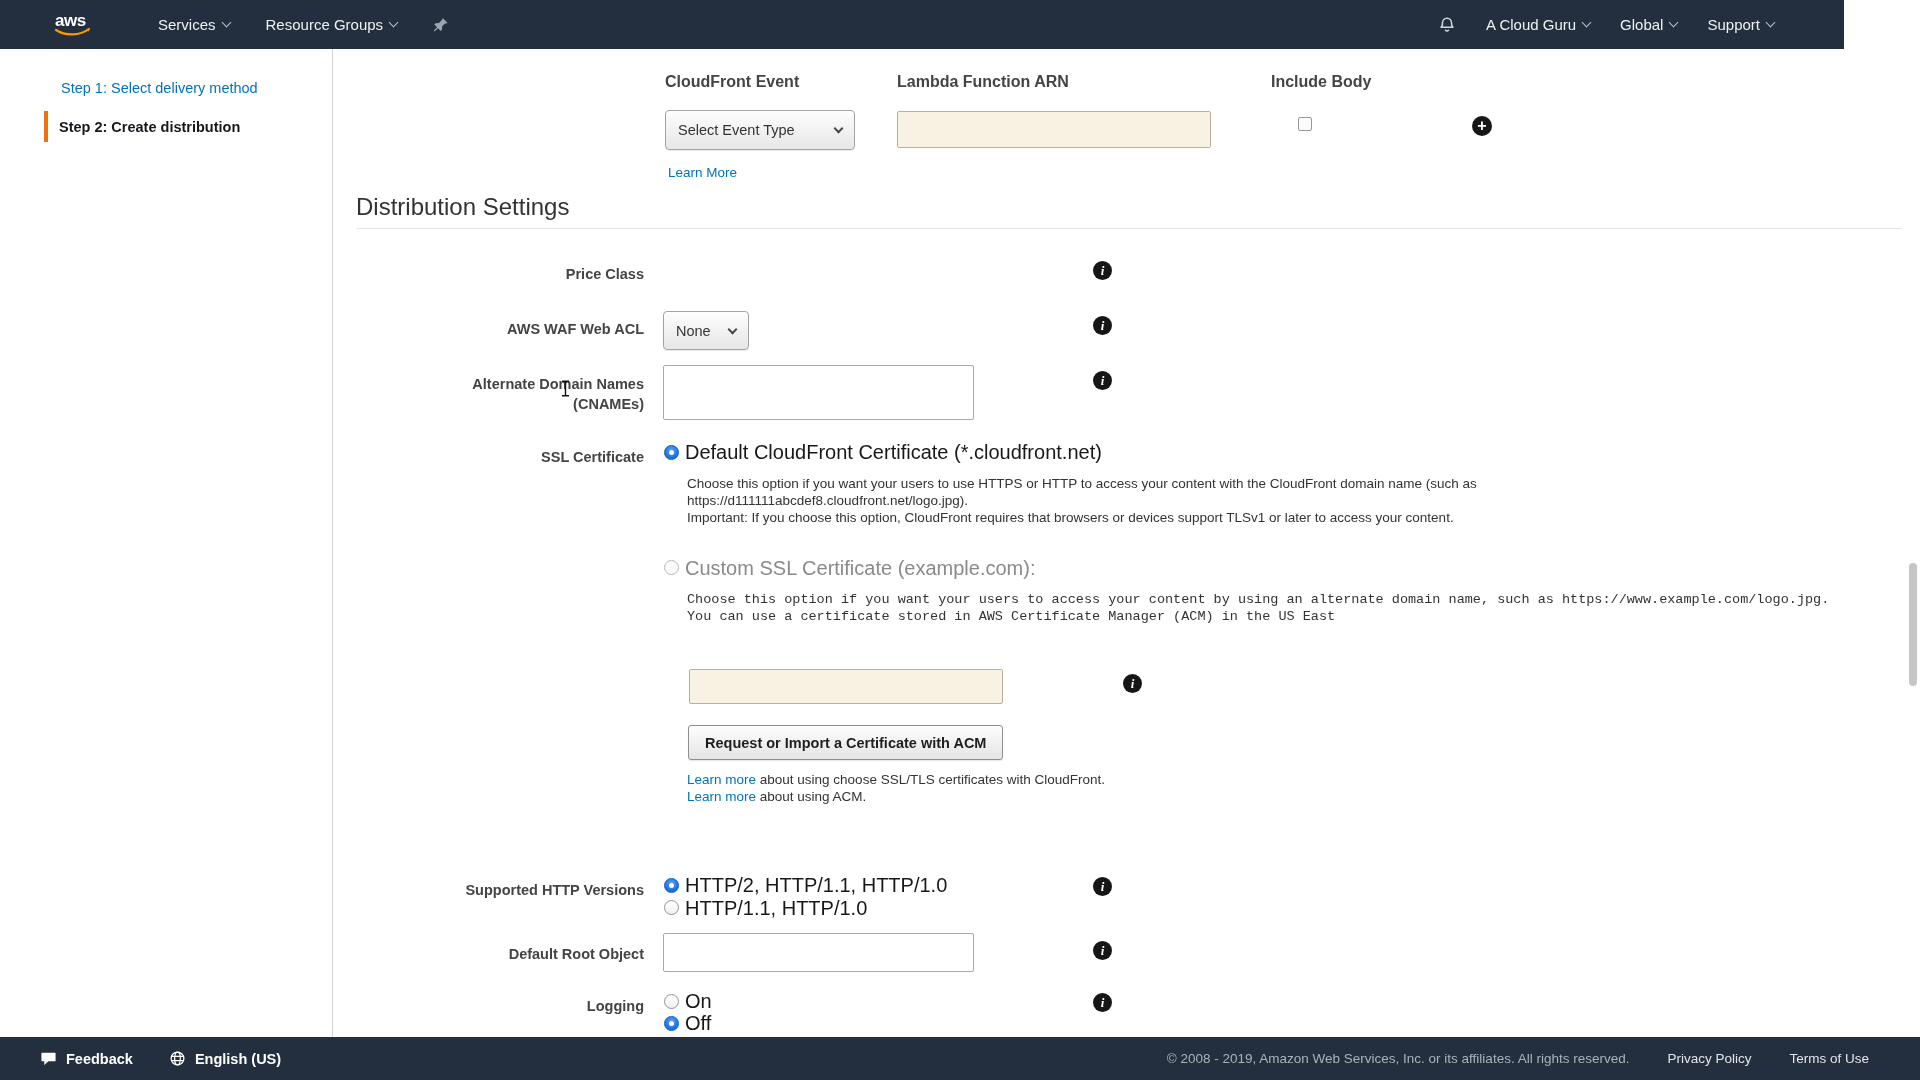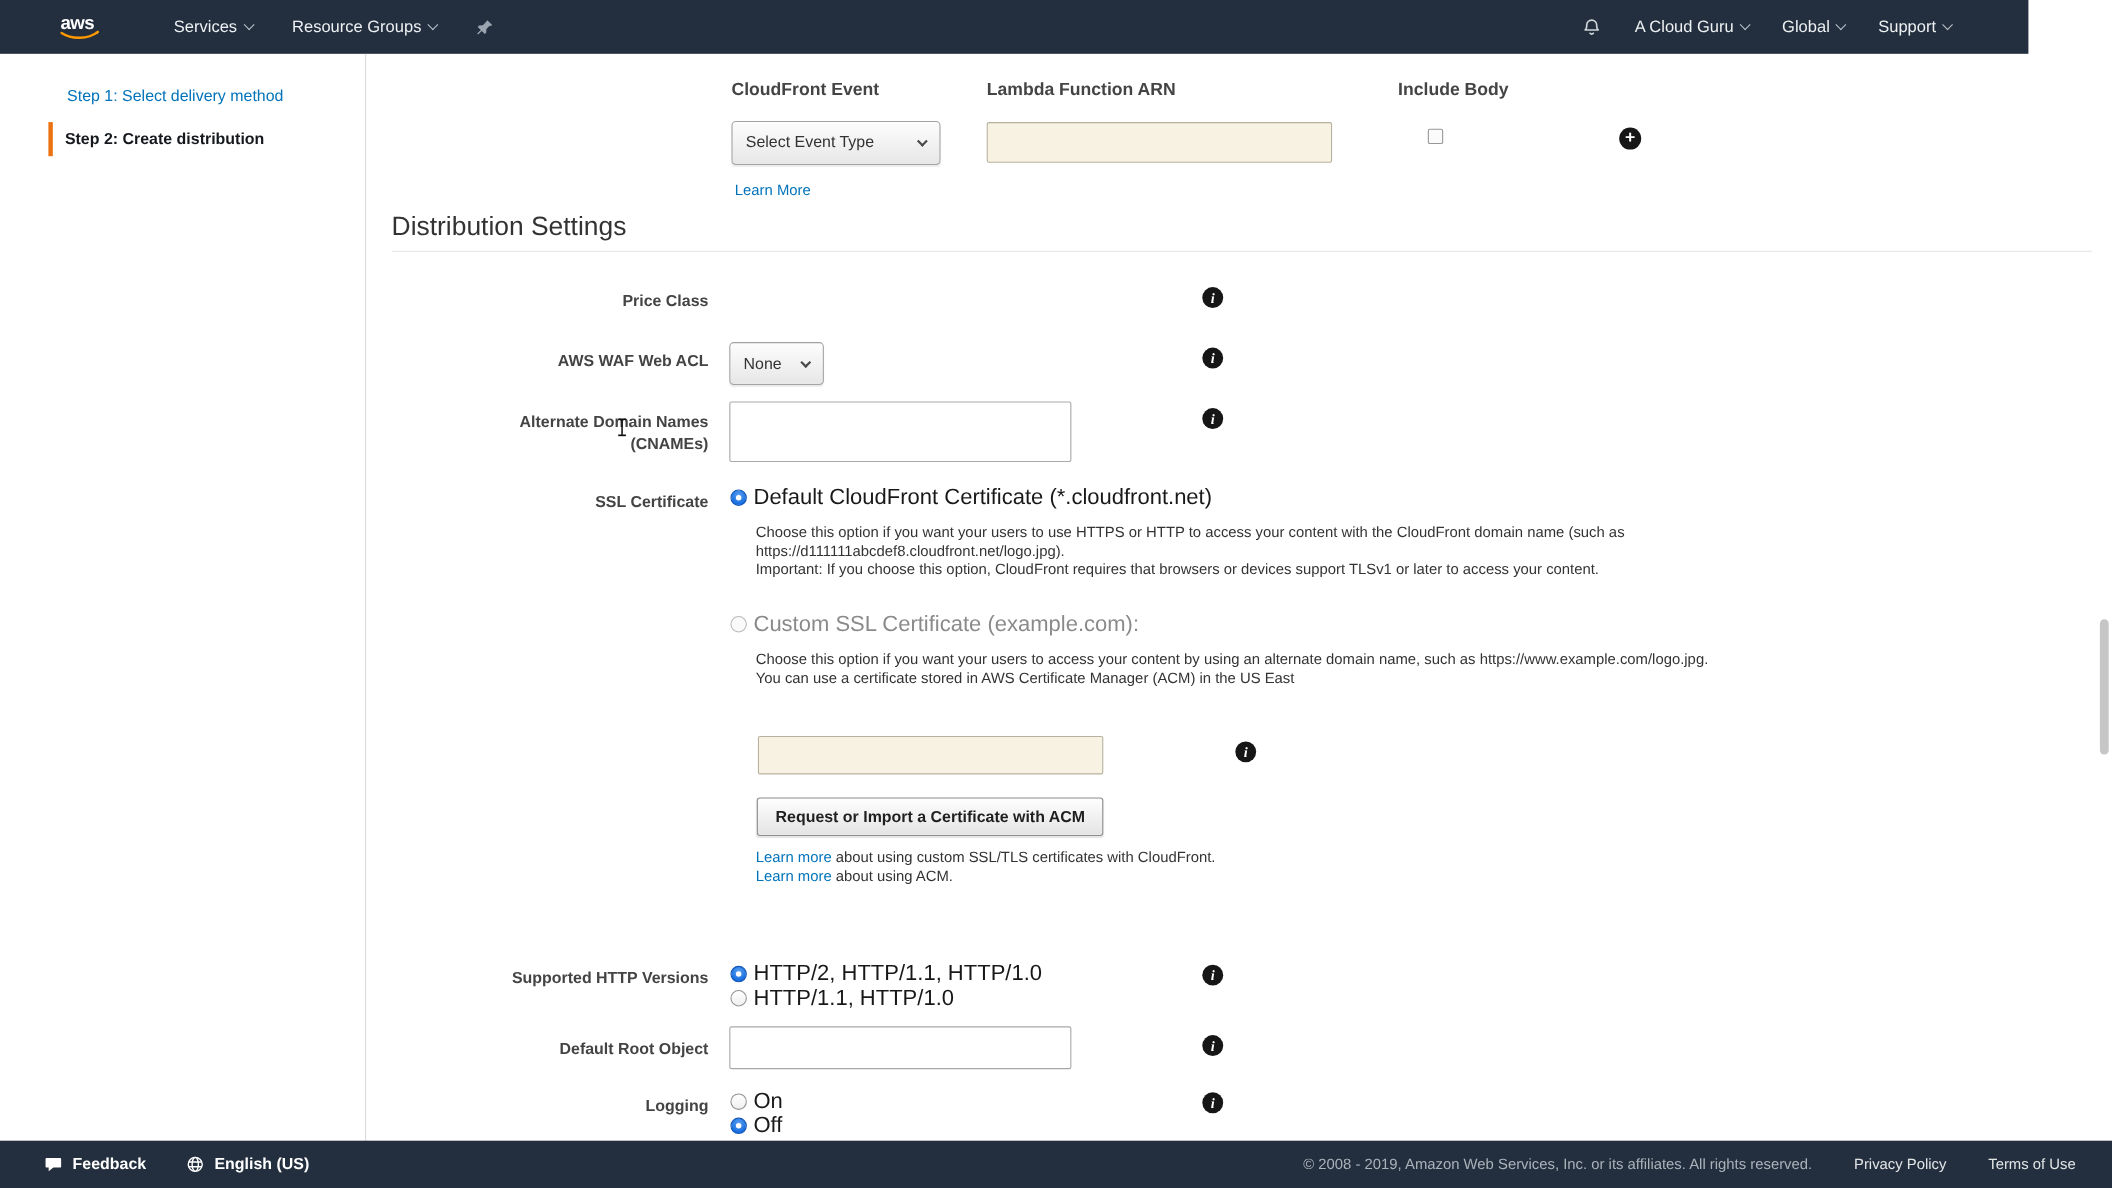--- a/index.html
+++ b/index.html
@@ -83,21 +83,21 @@
          font-family:"Liberation Sans", sans-serif; }
 
   .scroll-thumb { position:absolute; right:3px; top:514px; width:8px; height:123px;
                   border-radius:4px; background:#c6c6c6; cursor:grab; }
 
   .ibeam { position:absolute; left:228px; top:331px; pointer-events:none; }
 
   
   .footer { position:absolute; left:0; bottom:0; width:1920px; height:43px;
             background:#232f3e; display:flex; align-items:center;
-            padding:0 33px 0 40px; }
+            padding:0 51px 0 40px; }
   .footer-left { display:flex; align-items:center; gap:36px; }
   .f-item { display:flex; align-items:center; gap:9px; color:#fff;
             font-size:14.5px; font-weight:bold; cursor:pointer; }
   .footer-right { margin-left:auto; display:flex; align-items:center; gap:38px; }
   .copyright { color:#aab2ba; font-size:13.5px; }
   .f-link { color:#e2e5e7; font-size:13.5px; cursor:pointer; text-decoration:none; }
 </style>
 </head>
 <body>
 
@@ -201,32 +201,32 @@
   <div class="radio on" style="left:331px; top:396px;"></div>
   <div class="radio-label" style="left:352px; top:394px;">Default CloudFront Certificate (*.cloudfront.net)</div>
   <div class="desc" style="left:354px; top:426px;">
     <div>Choose this option if you want your users to use HTTPS or HTTP to access your content with the CloudFront domain name (such as</div>
     <div>https://d111111abcdef8.cloudfront.net/logo.jpg).</div>
     <div>Important: If you choose this option, CloudFront requires that browsers or devices support TLSv1 or later to access your content.</div>
   </div>
 
   <div class="radio off dim" style="left:331px; top:511px;"></div>
   <div class="radio-label dim" style="left:352px; top:510px;">Custom SSL Certificate (example.com):</div>
-  <div class="desc" style="left:354px; top:542px;">
+  <div class="desc" style="left:354px; top:542px;font-family:Liberation Mono, monospace;">
     <div>Choose this option if you want your users to access your content by using an alternate domain name, such as https://www.example.com/logo.jpg.</div>
     <div>You can use a certificate stored in AWS Certificate Manager (ACM) in the US East</div>
   </div>
 
   <input class="text-input beige" style="left: 356px; top: 620px; width: 314px; height: 35px;" value="">
   <div class="info" style="left:790px; top:625px;">i</div>
 
   <button class="btn" style="left:355px; top:676px; height:35px;">Request or Import a Certificate with ACM</button>
 
   <div class="learn" style="left:354px; top:723px;">
-    <span class="link">Learn more</span><span> about using custom SSL/TLS certificates with CloudFront.</span>
+    <span class="link">Learn more</span><span> about using choose SSL/TLS certificates with CloudFront.</span>
   </div>
   <div class="learn" style="left:354px; top:740px;">
     <span class="link">Learn more</span><span> about using ACM.</span>
   </div>
 
   <div class="form-label" style="top:831px;">Supported HTTP Versions</div>
   <div class="radio on" style="left:331px; top:829px;"></div>
   <div class="radio-label" style="left:352px; top:827px;">HTTP/2, HTTP/1.1, HTTP/1.0</div>
   <div class="radio off" style="left:331px; top:851px;"></div>
   <div class="radio-label" style="left:352px; top:850px;">HTTP/1.1, HTTP/1.0</div>

